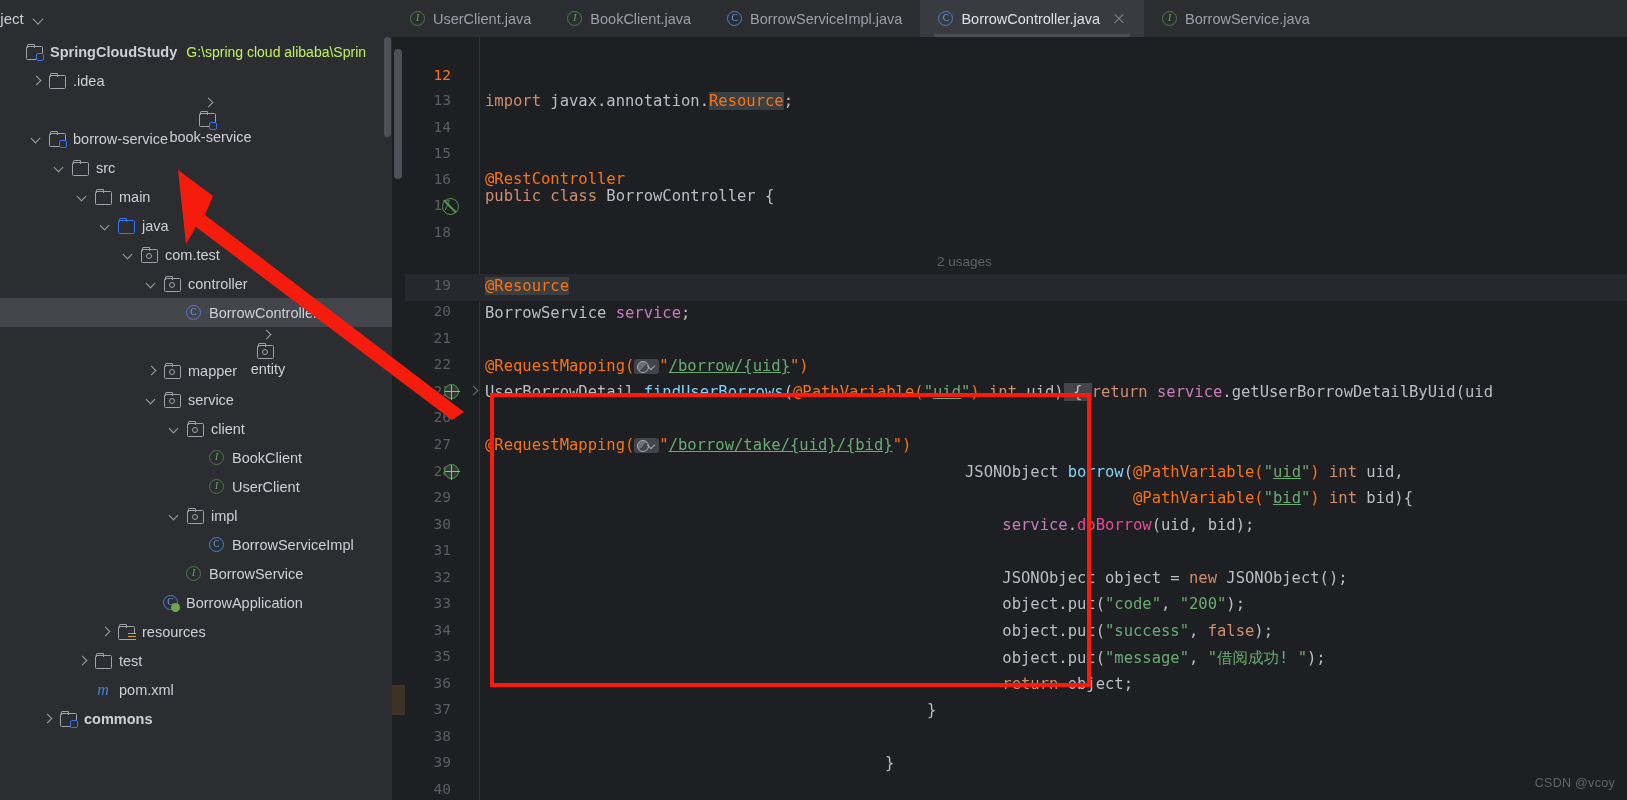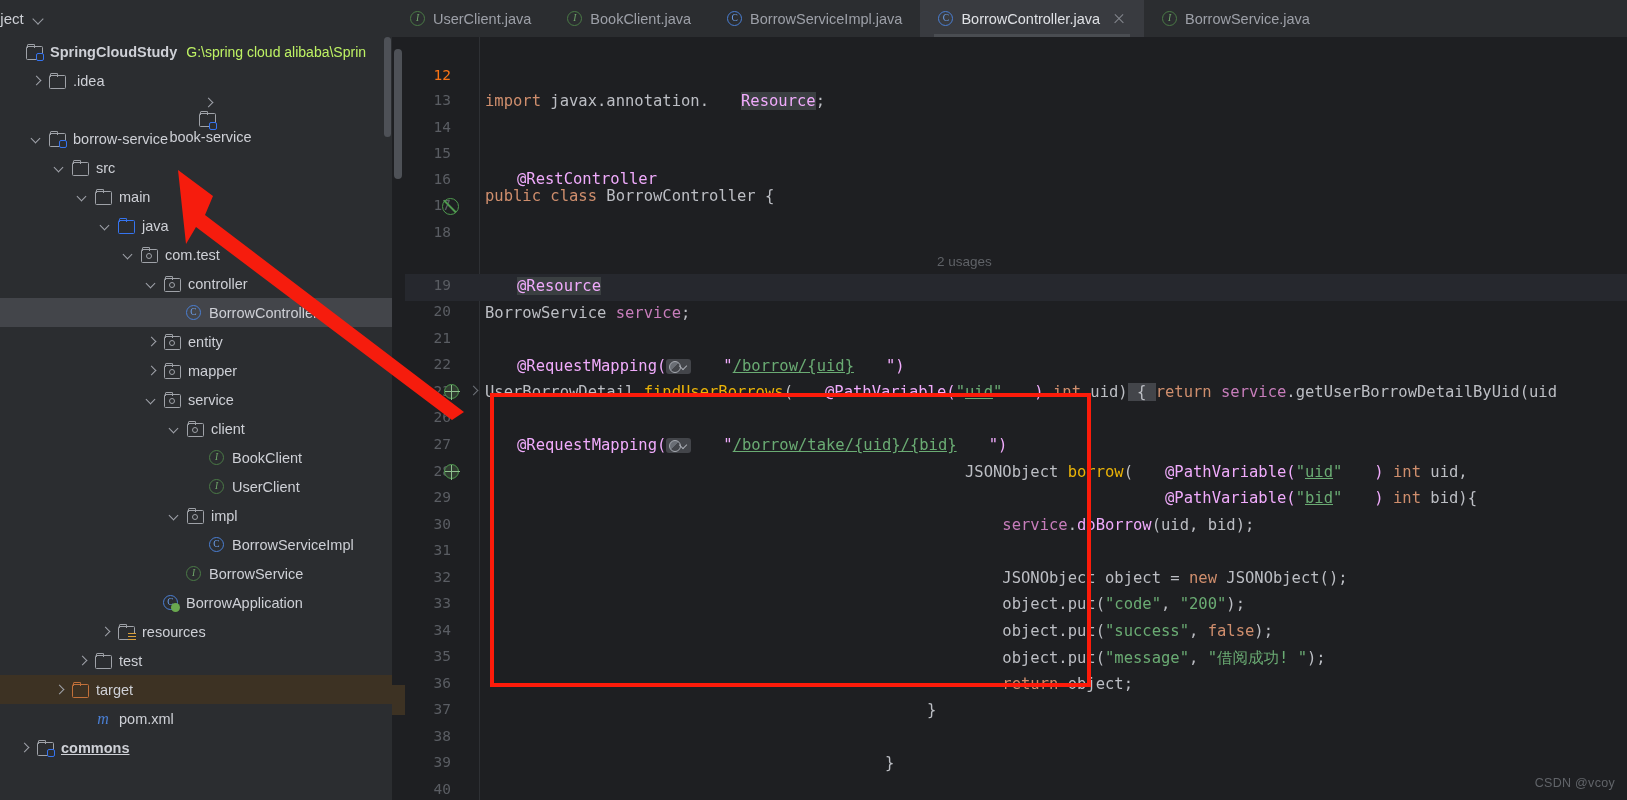--- a/index.html
+++ b/index.html
@@ -224,24 +224,24 @@
   }
   .code {
     position: absolute; left: 80px;
     font-size: 15.5px; white-space: pre;
     color: #bcbec4;
     font-family: "DejaVu Sans Mono", monospace;
   }
 
   
   .kw  { color: #cf8e6d; }
-  .ann { color: #f0abfc; margin-left: 32px; }
+  .ann { color: #f97316; }
   .str { color: #6aab73; }
   .fld { color: #c77dbb; }
-  .mth { color: #eab308; }
+  .mth { color: #7dd3fc; }
   .mcall { color: #bcbec4; }
   .plain { color: #bcbec4; }
   .hlw { background: #3a3f41; }
   .url { color: #6aab73; text-decoration: underline; }
   .param-ul { color: #6aab73; text-decoration: underline; }
   .folded { background: #43454a; color:#bcbec4; }
   .usage { color: #5f6267; font-family:"Liberation Sans",sans-serif; font-size: 13.5px; }
 
   .web-ico {
     display:inline-block; width:25px; height:15px;
@@ -405,21 +405,21 @@
             <span class="ico folder">
               <span class="pkg-dot"></span>
             </span>
             <span class="tree-label">controller</span>
           </div>
           <div class="tree-row sel" style="padding-left: 167px;">
             <span class="arrow"></span>
             <span class="badge cls" style="margin-right: 8px; position: relative;">C</span>
             <span class="tree-label">BorrowController</span>
           </div>
-          <div class="tree-row" style="padding-left: 144px;">
+          <div class="tree-row" style="padding-left: 144px; flex-direction: column;">
             <span class="arrow r"></span>
             <span class="ico folder">
               <span class="pkg-dot"></span>
             </span>
             <span class="tree-label">entity</span>
           </div>
           <div class="tree-row" style="padding-left: 144px;">
             <span class="arrow r"></span>
             <span class="ico folder">
               <span class="pkg-dot"></span>
@@ -477,31 +477,26 @@
             <span class="ico folder">
               <span class="res-bars"></span>
             </span>
             <span class="tree-label">resources</span>
           </div>
           <div class="tree-row" style="padding-left: 75px;">
             <span class="arrow r"></span>
             <span class="ico folder"></span>
             <span class="tree-label">test</span>
           </div>
-          <div class="tree-row excluded" style="padding-left: 52px;">
-            <span class="arrow r"></span>
-            <span class="ico folder orange"></span>
-            <span class="tree-label">target</span>
-          </div>
           <div class="tree-row" style="padding-left: 75px;">
             <span class="arrow"></span>
             <span class="m-icon">m</span>
             <span class="tree-label">pom.xml</span>
           </div>
-          <div class="tree-row" style="padding-left: 17px; text-decoration: underline;">
+          <div class="tree-row" style="padding-left: 40px;">
             <span class="arrow r"></span>
             <span class="ico folder">
               <span class="mod-dot"></span>
             </span>
             <span class="tree-label bold">commons</span>
           </div>
         </div>
       <div class="sb-scroll">
         <div class="sb-thumb"></div>
       </div>
@@ -565,21 +560,21 @@
         <div class="code" style="top:320px;"><span class="ann">@RequestMapping(</span><span class="web-ico"></span><span class="ann">"</span><span class="url">/borrow/{uid}</span><span class="ann">")</span></div>
 
         <div class="code" style="top:346px;"><span class="plain">UserBorrowDetail </span><span class="mth">findUserBorrows</span><span class="plain">(</span><span class="ann">@PathVariable(</span><span class="str">"</span><span class="param-ul">uid</span><span class="str">"</span><span class="ann">)</span><span class="plain"> </span><span class="kw">int</span><span class="plain"> uid)</span><span class="folded"> { </span><span class="kw">return</span><span class="plain"> </span><span class="fld">service</span><span class="plain">.</span><span class="mcall">getUserBorrowDetailByUid</span><span class="plain">(uid</span></div>
 
         <div class="code" style="top:399px;"><span class="ann">@RequestMapping(</span><span class="web-ico"></span><span class="ann">"</span><span class="url">/borrow/take/{uid}/{bid}</span><span class="ann">")</span></div>
 
         <div class="code" style="top:426px; left:560px;"><span class="plain">JSONObject </span><span class="mth">borrow</span><span class="plain">(</span><span class="ann">@PathVariable(</span><span class="str">"</span><span class="param-ul">uid</span><span class="str">"</span><span class="ann">)</span><span class="plain"> </span><span class="kw">int</span><span class="plain"> uid,</span></div>
 
         <div class="code" style="top:452px; left:560px;"><span class="plain">                  </span><span class="ann">@PathVariable(</span><span class="str">"</span><span class="param-ul">bid</span><span class="str">"</span><span class="ann">)</span><span class="plain"> </span><span class="kw">int</span><span class="plain"> bid){</span></div>
 
-        <div class="code" style="top:479px; left:560px;"><span class="plain">    </span><span class="fld">service</span><span class="plain">.</span><span class="mcall" style="color:#f0abfc">doBorrow</span><span class="plain">(uid, bid);</span></div>
+        <div class="code" style="top:479px; left:560px;"><span class="plain">    </span><span class="fld">service</span><span class="plain">.</span><span class="mcall" style="color:#ec4899">doBorrow</span><span class="plain">(uid, bid);</span></div>
 
         <div class="code" style="top:532px; left:560px;"><span class="plain">    JSONObject object = </span><span class="kw">new</span><span class="plain"> JSONObject();</span></div>
 
         <div class="code" style="top:558px; left:560px;"><span class="plain">    object.put(</span><span class="str">"code"</span><span class="plain">, </span><span class="str">"200"</span><span class="plain">);</span></div>
 
         <div class="code" style="top:585px; left:560px;"><span class="plain">    object.put(</span><span class="str">"success"</span><span class="plain">, </span><span class="kw">false</span><span class="plain">);</span></div>
 
         <div class="code" style="top:611px; left:560px;"><span class="plain">    object.put(</span><span class="str">"message"</span><span class="plain">, </span><span class="str">"借阅成功! "</span><span class="plain">);</span></div>
 
         <div class="code" style="top:638px; left:560px;"><span class="plain">    </span><span class="kw">return</span><span class="plain"> object;</span></div>

